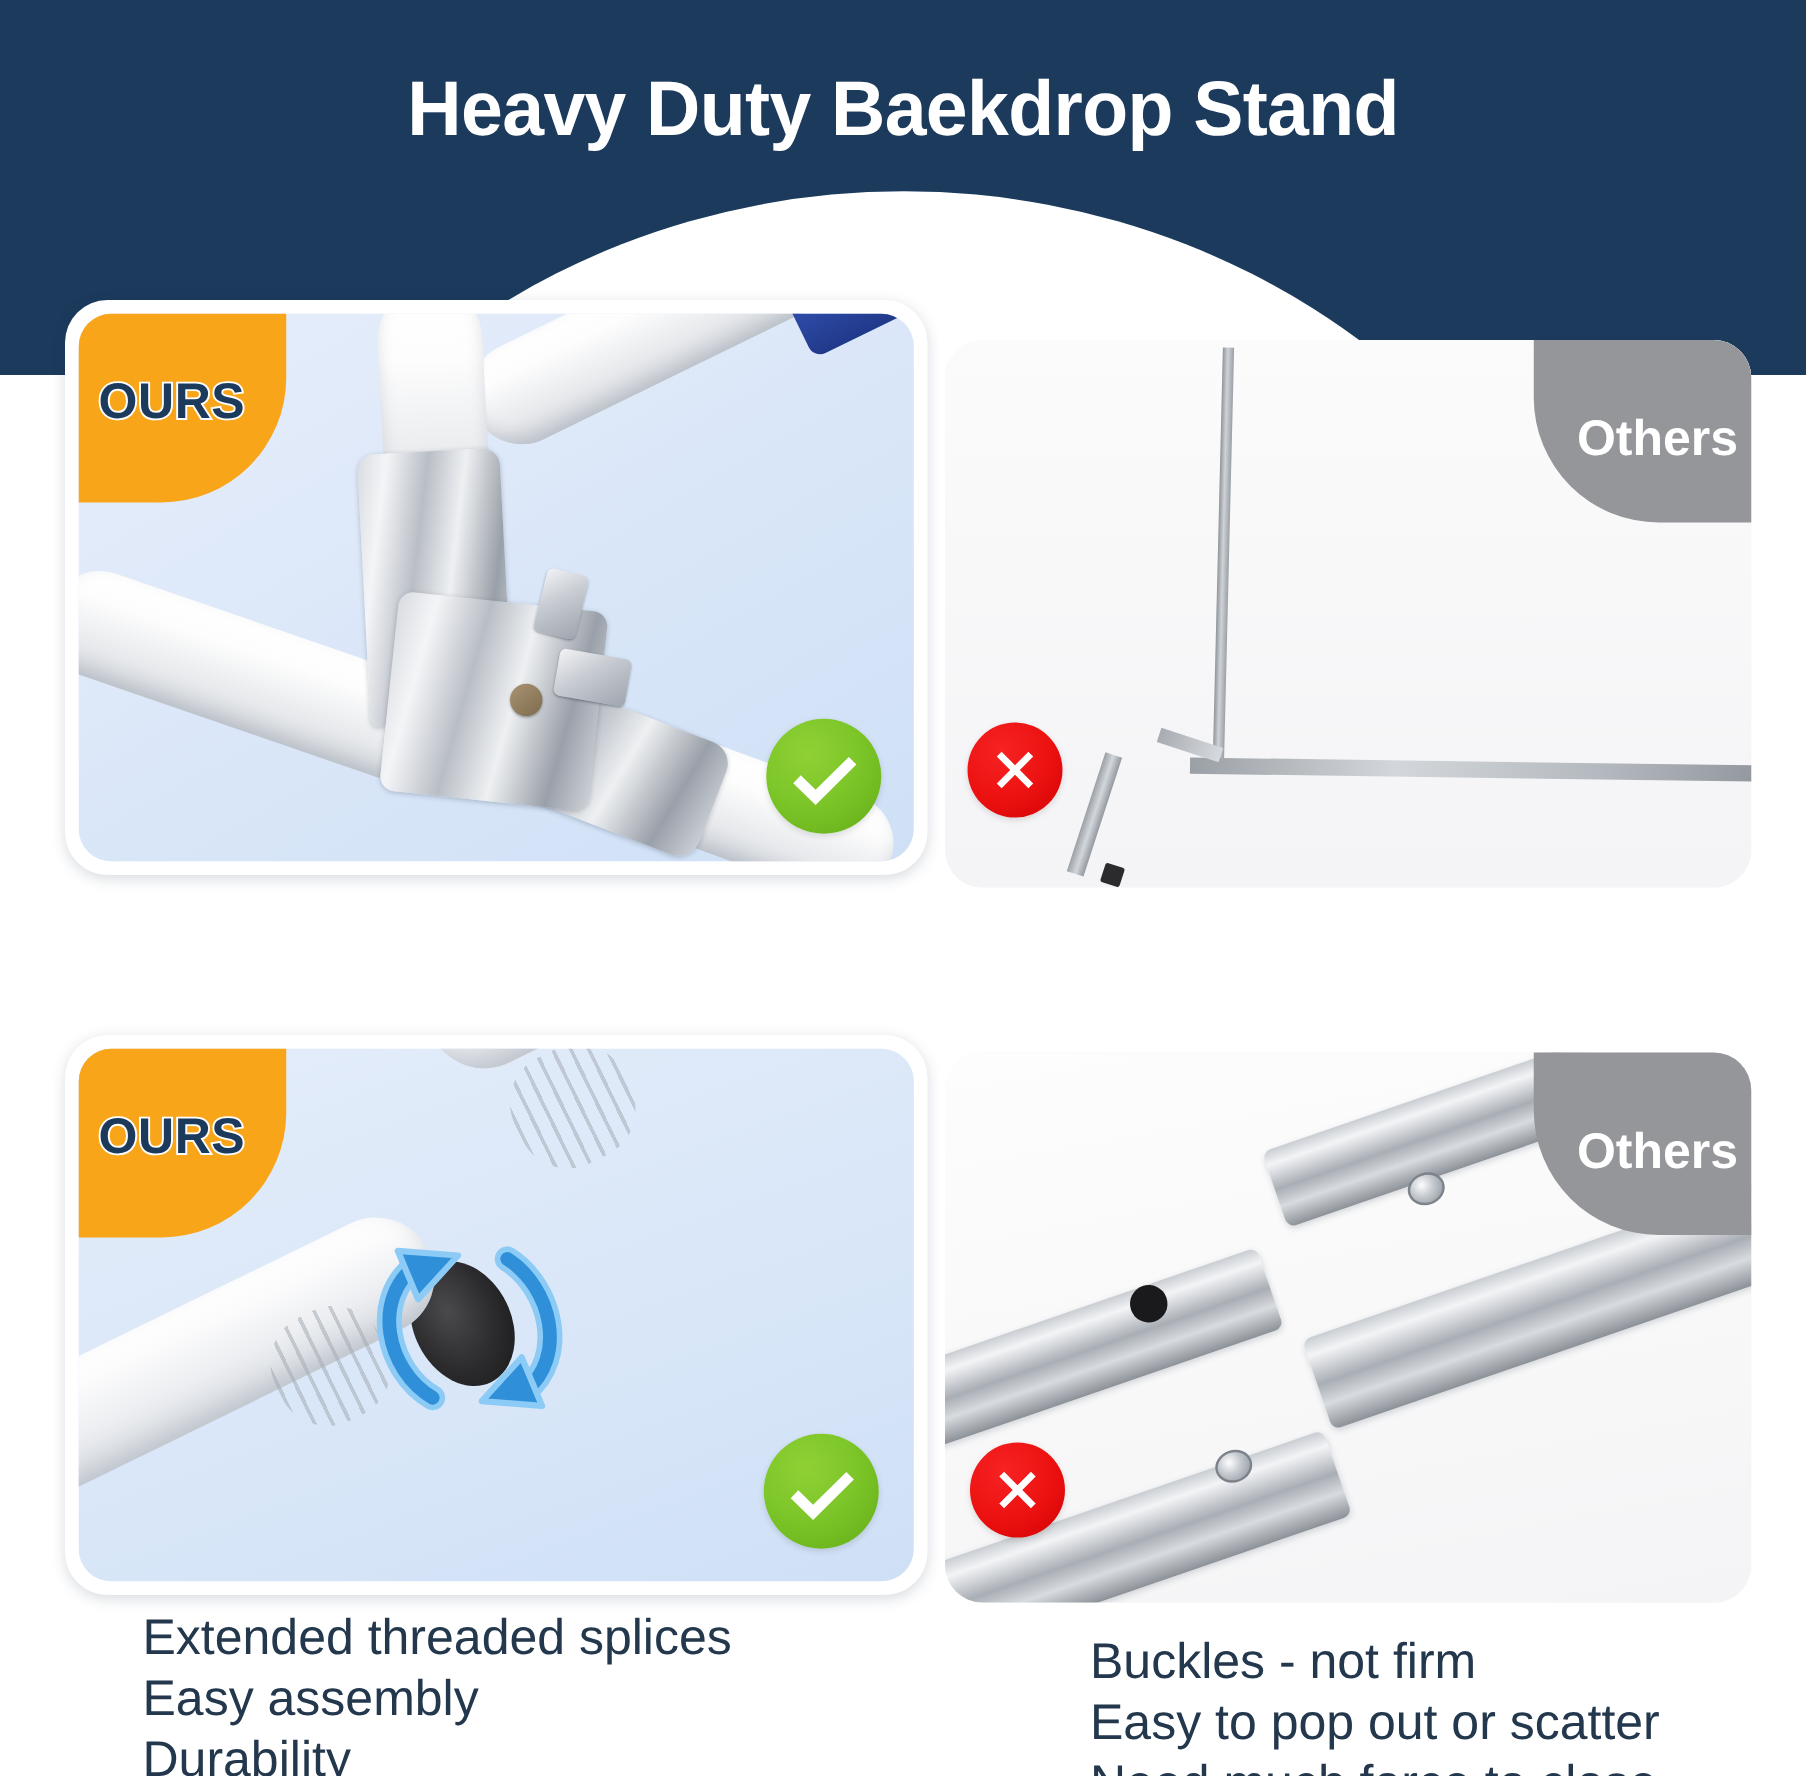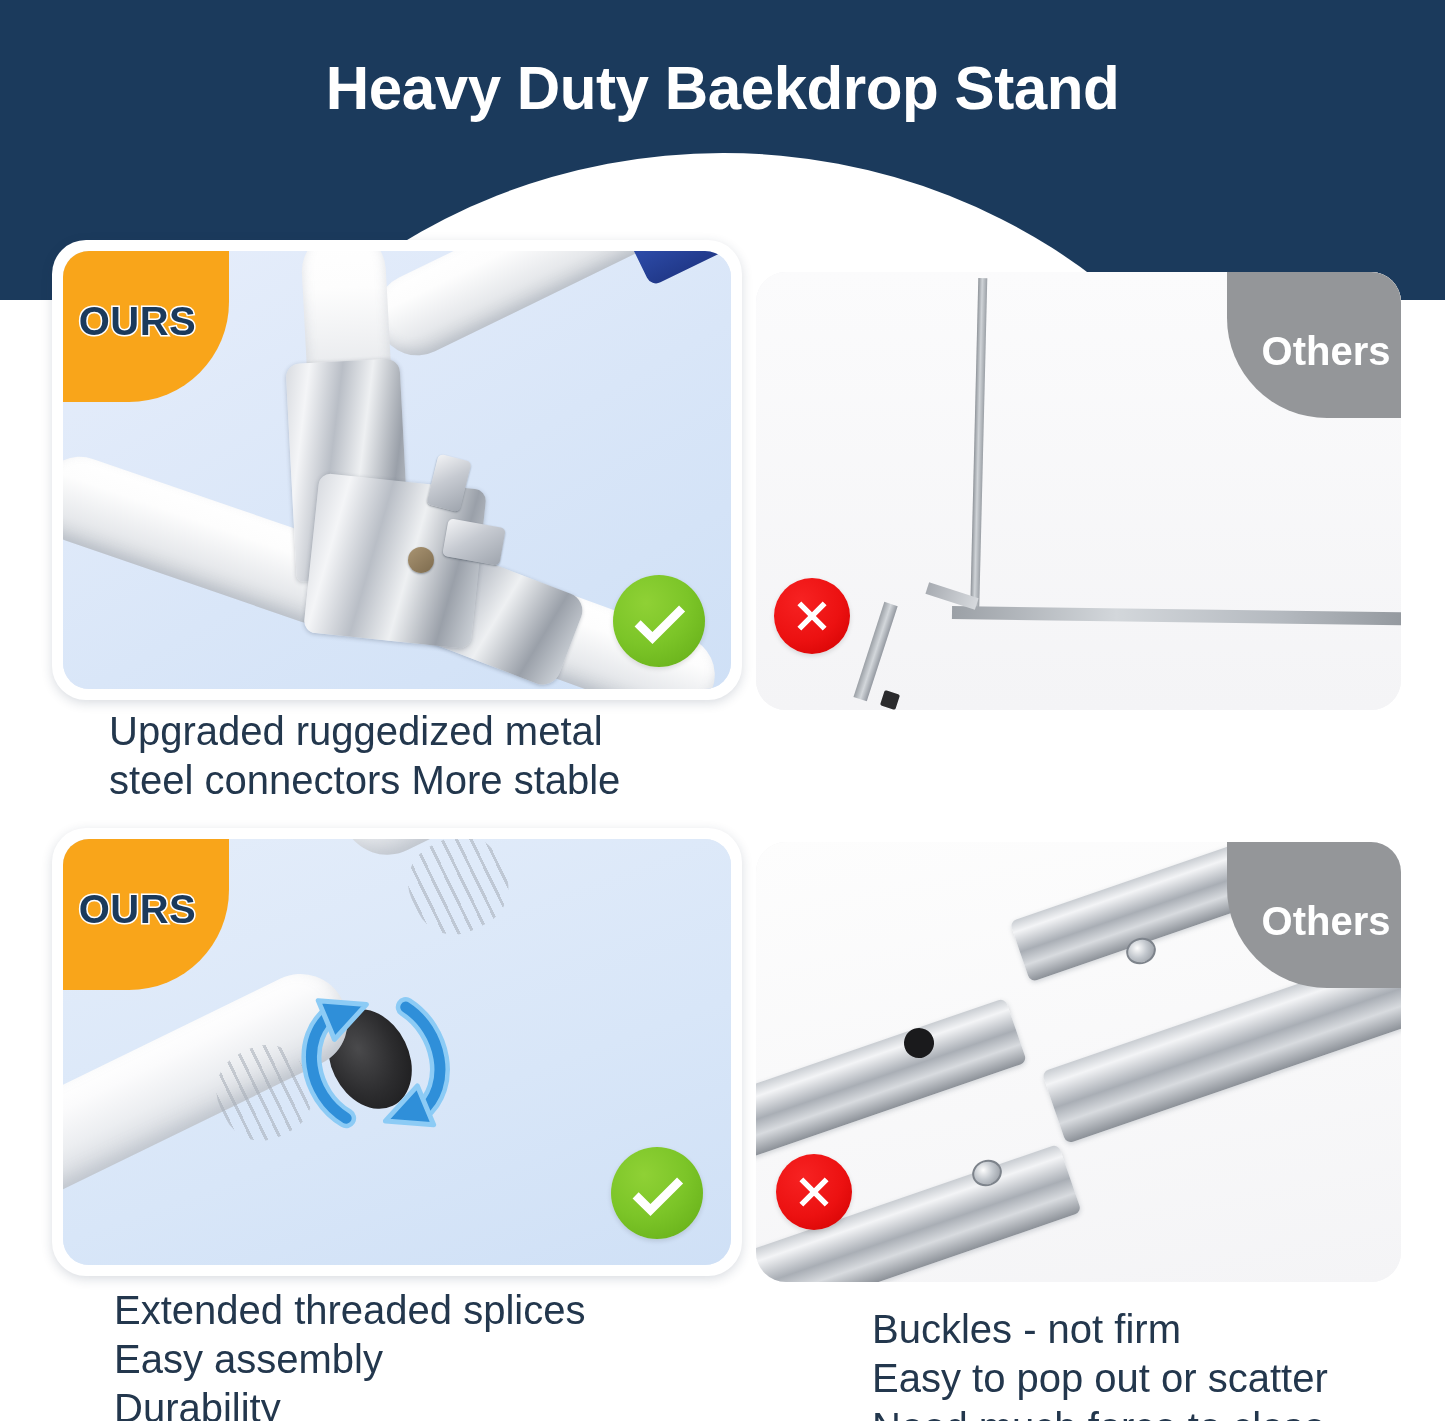--- a/index.html
+++ b/index.html
@@ -387,22 +387,20 @@
         </div>
         <div class="badge badge-ours">OURS</div>
         <div class="status-icon icon-check check-tl">
           <svg viewBox="0 0 24 24" aria-hidden="true">
               <path d="M20.3 5.6 9.3 16.5 4.4 11.7 1.9 14.3l7.4 7.2L22.8 8.1z" fill="#ffffff"></path>
             </svg>
         </div>
       </div>
     </div>
   </div>
-  <div class="caption cap-tl">Upgraded ruggedized metal
-steel connectors More stable</div>
 
   <div class="cell cell-tr">
     <div class="card-others">
       <div class="art-narrow">
         <div class="bar bar-vert"></div>
         <div class="bar bar-horiz"></div>
         <div class="foot-back"></div>
         <div class="foot-front"></div>
         <div class="foot-cap"></div>
       </div>

